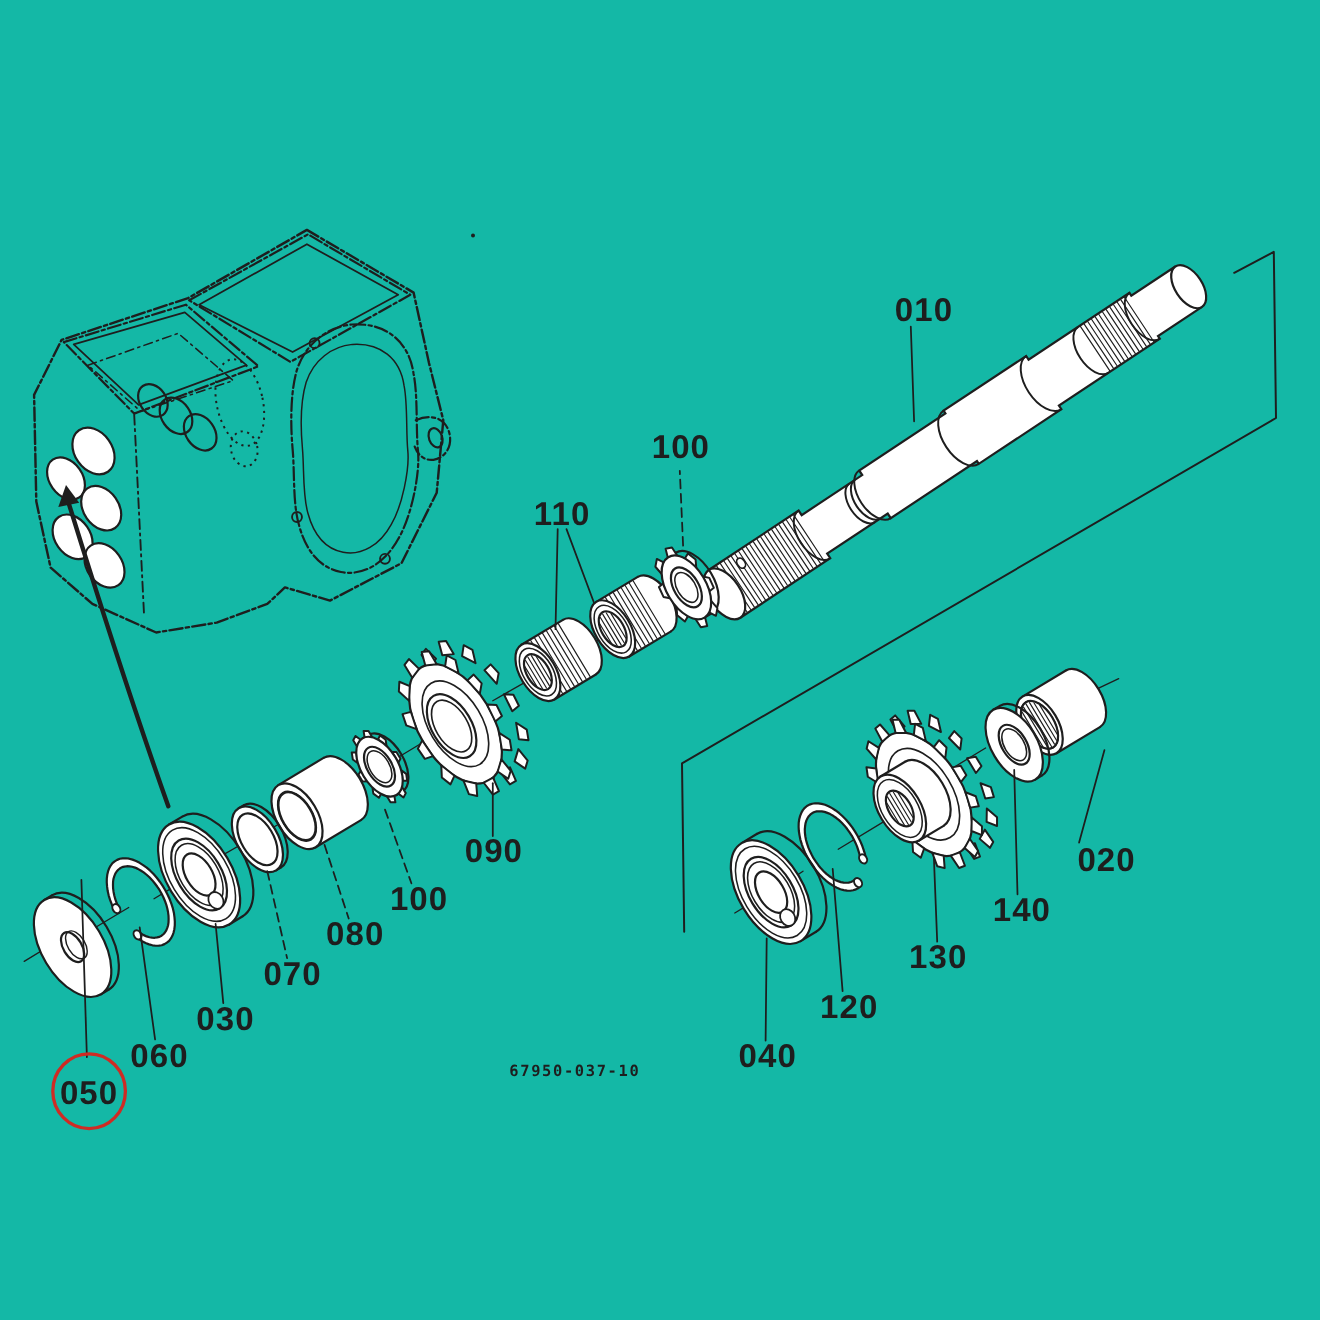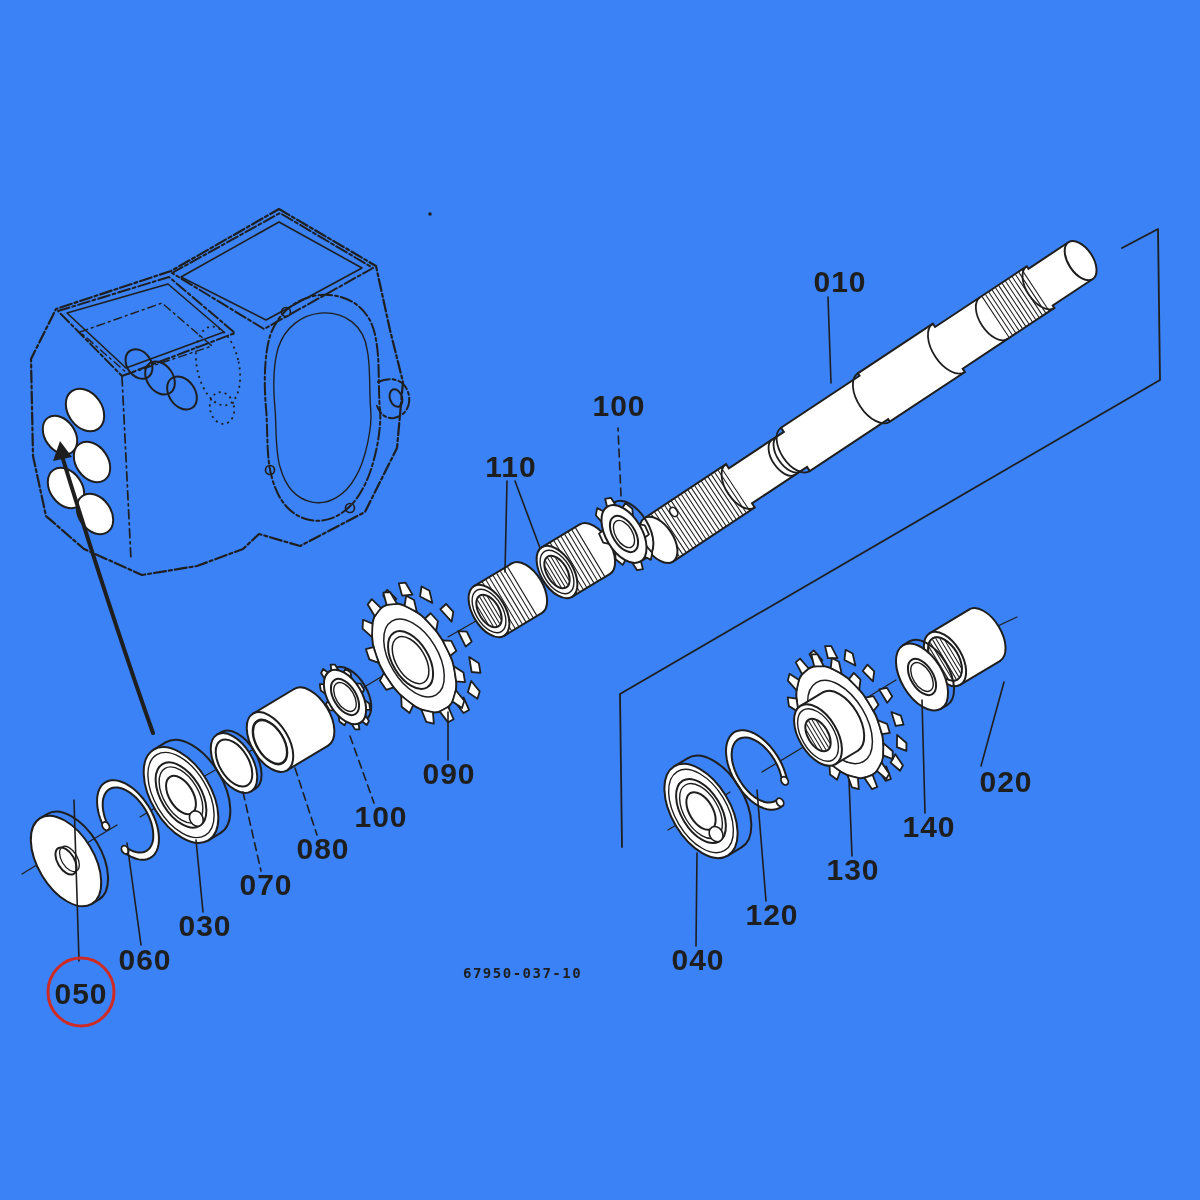--- a/index.html
+++ b/index.html
@@ -1,16 +1,16 @@
 <!DOCTYPE html>
 <html style="--ink: #1e1e1e;"><head>
 <meta charset="utf-8">
 <style>
   html,body{margin:0;padding:0;background:#fff;}
-  .stage{position:relative;width:1200px;height:1200px;background:#3b82f6;overflow:hidden;}
+  .stage{position:relative;width:1200px;height:1200px;background:#14b8a6;overflow:hidden;}
   svg{position:absolute;left:0;top:0;}
   .lbl{font-family:"Liberation Sans",sans-serif;font-weight:700;font-size:30px;letter-spacing:1px;fill:var(--ink,#1e1e1e);}
   .dnum{font-family:"DejaVu Sans Mono",monospace;font-weight:700;font-size:14px;letter-spacing:1.5px;fill:var(--ink,#1e1e1e);}
 </style>
 </head>
 <body>
 
 <div class="stage">
 <svg id="cv" width="1200" height="1200" viewBox="0 0 1200 1200">
   <g id="housing">

